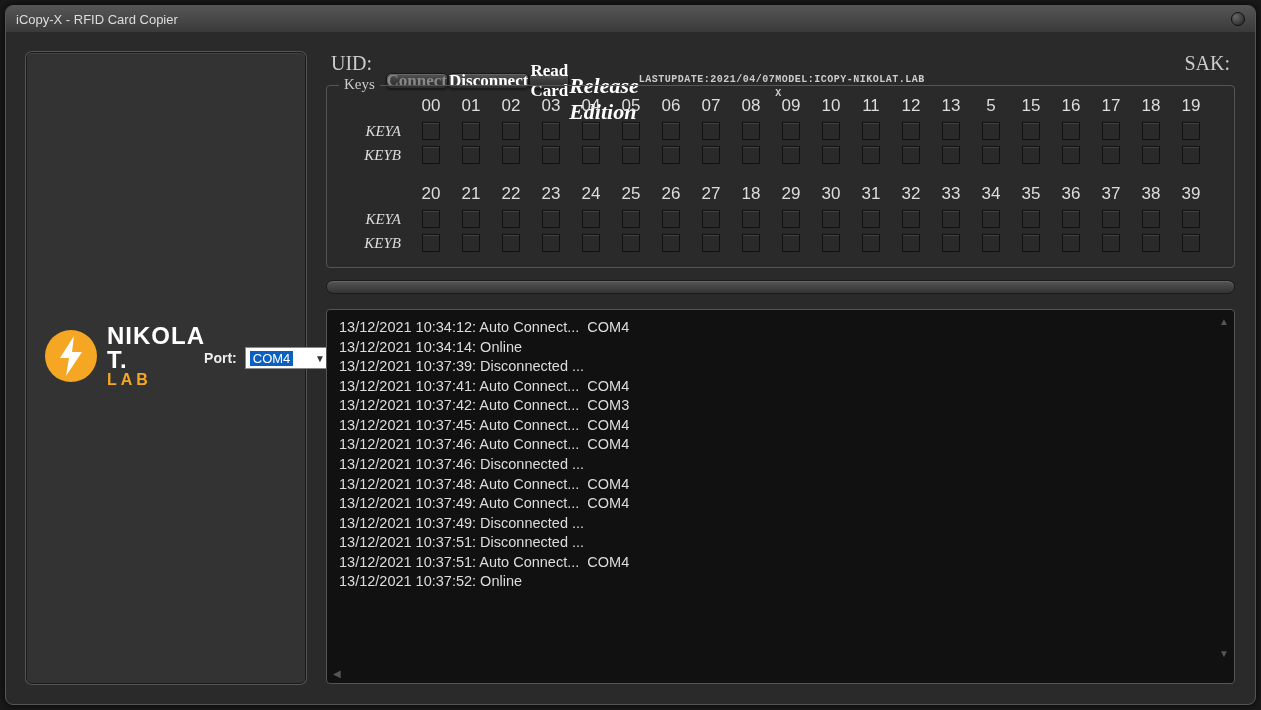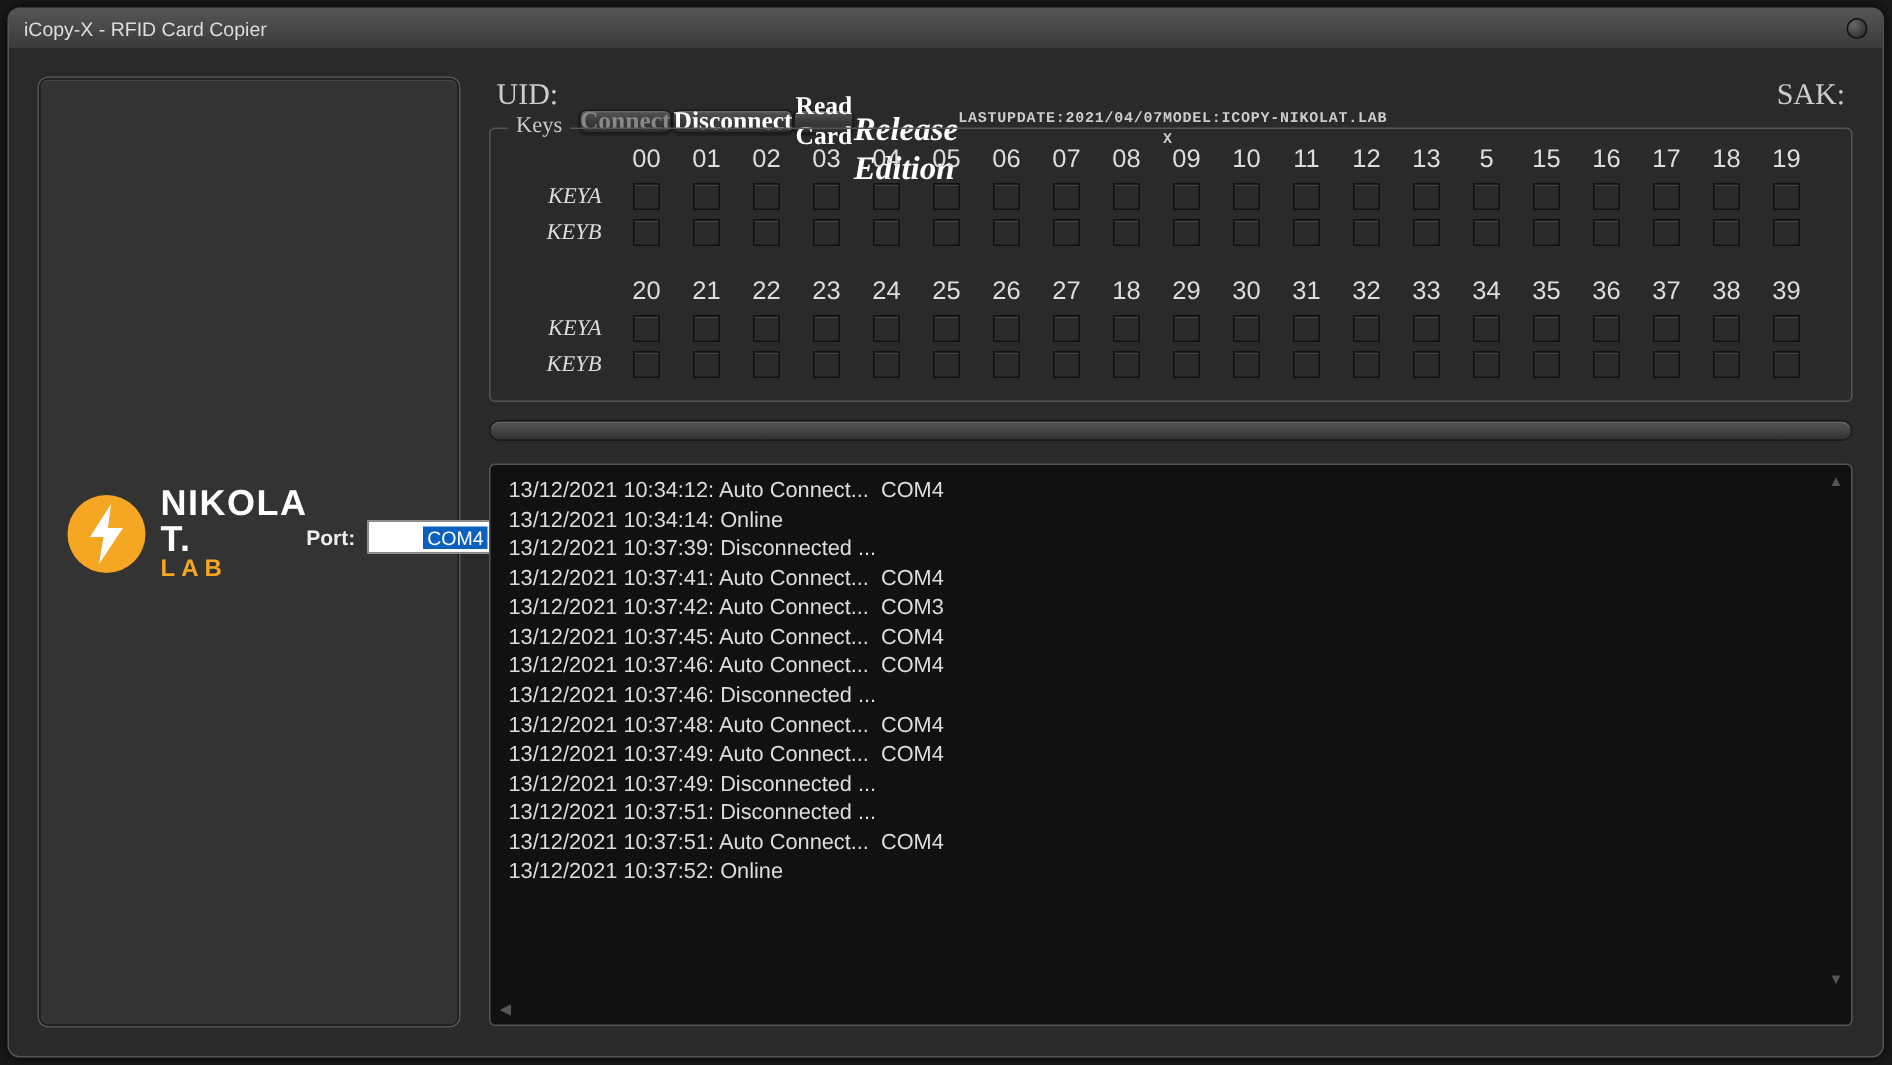--- a/index.html
+++ b/index.html
@@ -112,21 +112,20 @@
       padding: 0 4px;
       font-size: 13px;
       display: flex;
       align-items: center;
       justify-content: space-between;
     }
     .port-select .sel-text {
       background: #0a5fbf;
       color: #fff;
       padding: 0 3px;
-      margin-left: 32px;
     }
     .port-select .chev {
       color: #333;
       font-size: 10px;
     }
     .auto-wrap {
       display: flex;
       align-items: center;
       gap: 4px;
       margin-left: auto;

